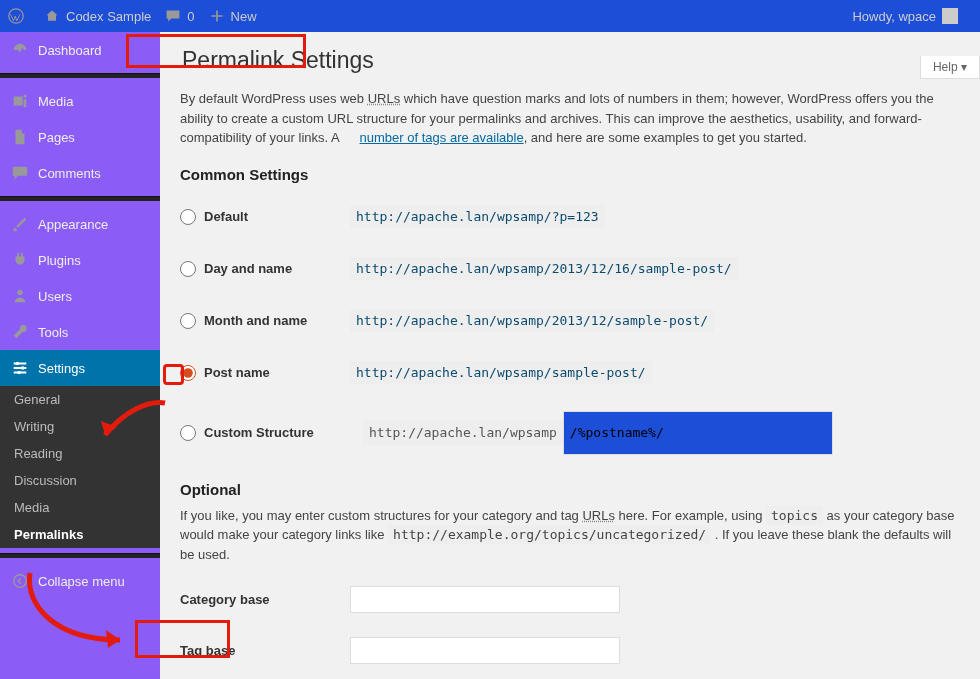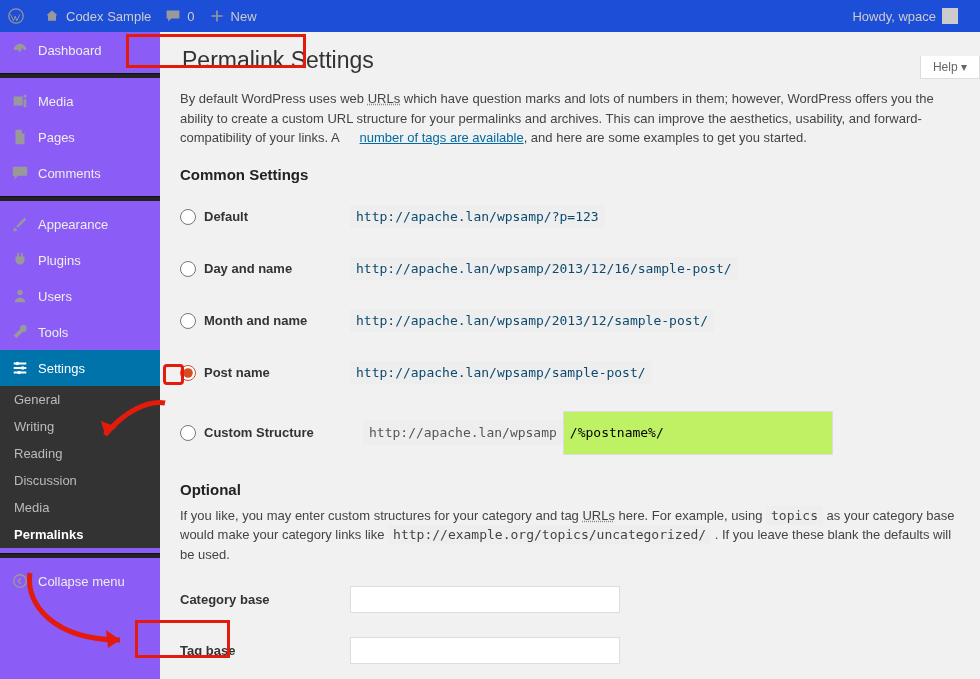--- a/index.html
+++ b/index.html
@@ -35,21 +35,21 @@
 h3.section { font-size: 15px; font-weight: 600; color: #222; margin: 14px 0 8px; }
 
 table.form-table { width: 100%; border-collapse: collapse; }
 table.form-table th { text-align: left; font-weight: 600; width: 170px; padding: 18px 10px 18px 0; vertical-align: middle; font-size: 13px; color:#333; }
 table.form-table td { padding: 12px 0; }
 .radio-row { display: flex; align-items: center; }
 .radio-row input[type=radio]{ width:16px; height:16px; margin-right:8px; accent-color: #d54e21; }
 code.example { background: #eee; color:#0c4a6e; padding: 4px 6px; font-family: Consolas, monospace; font-size: 13px; display:inline-block; }
 .custom-structure { display:flex; align-items:center;margin-left:13px; }
 .custom-structure .prefix { background:#eee; color:#555; padding:5px 6px; font-family: Consolas, monospace; font-size:13px; }
-.custom-structure input[type=text]{ border:1px solid #ddd; background:#bef264; padding:20px 6px; font-family: Consolas, monospace; font-size:13px; width:270px; height:44px; }
+.custom-structure input[type=text]{ border:1px solid #ddd; background:#1d4ed8; padding:20px 6px; font-family: Consolas, monospace; font-size:13px; width:270px; height:44px; }
 
 p.opt-desc { color:#444; line-height:1.5; margin: 6px 0 10px; }
 p.opt-desc code { background:#eee; padding:2px 5px; font-family: Consolas, monospace; }
 input.regular-text { border:1px solid #ddd; background:#fff; padding:4px 6px; font-size:13px; width:270px; height:27px; }
 
 
 .red-box { position: absolute; border: 3px solid #e31b0c; pointer-events: none; }
 .arrow { position:absolute; pointer-events:none; }
 .arrow svg { overflow: visible; }
 </style>

